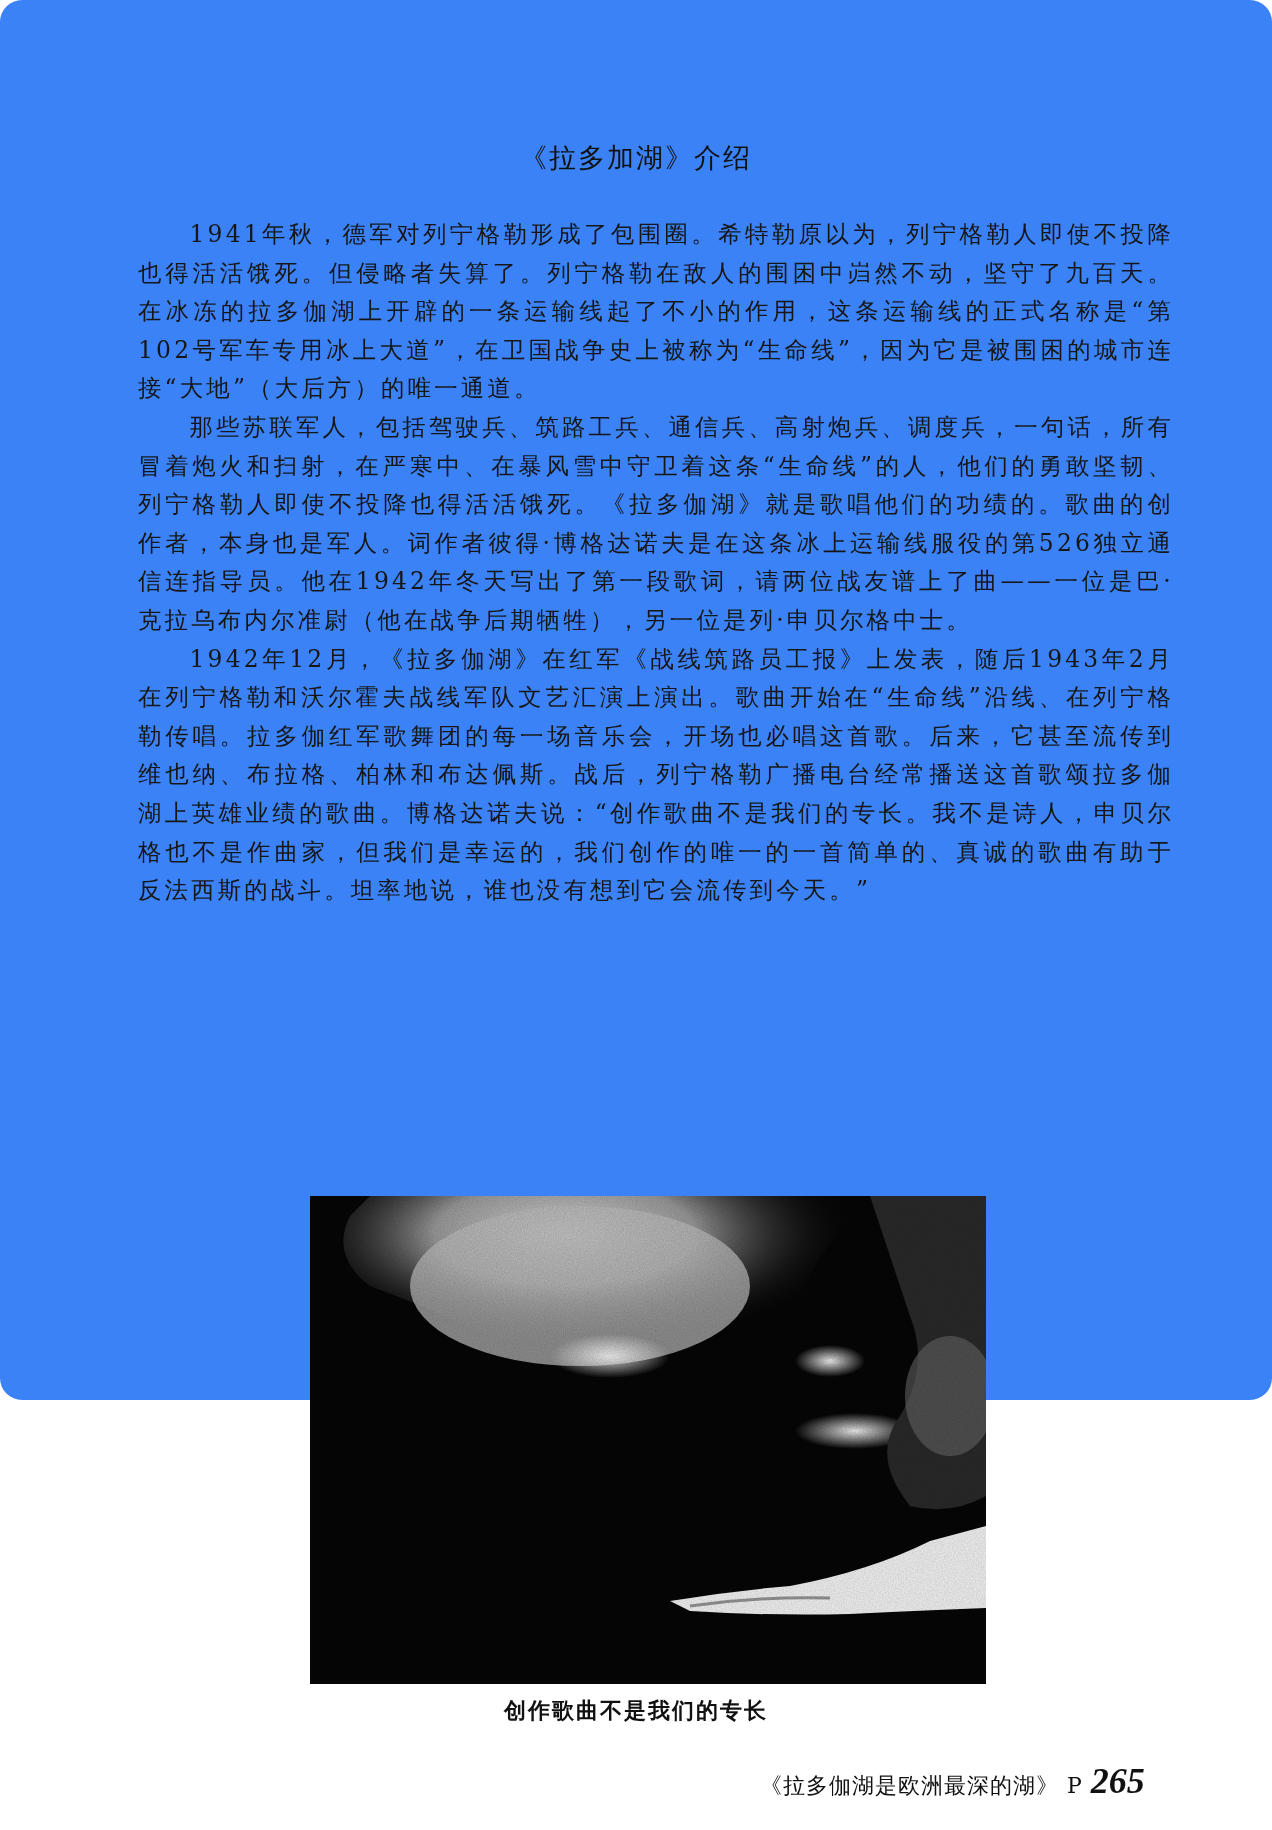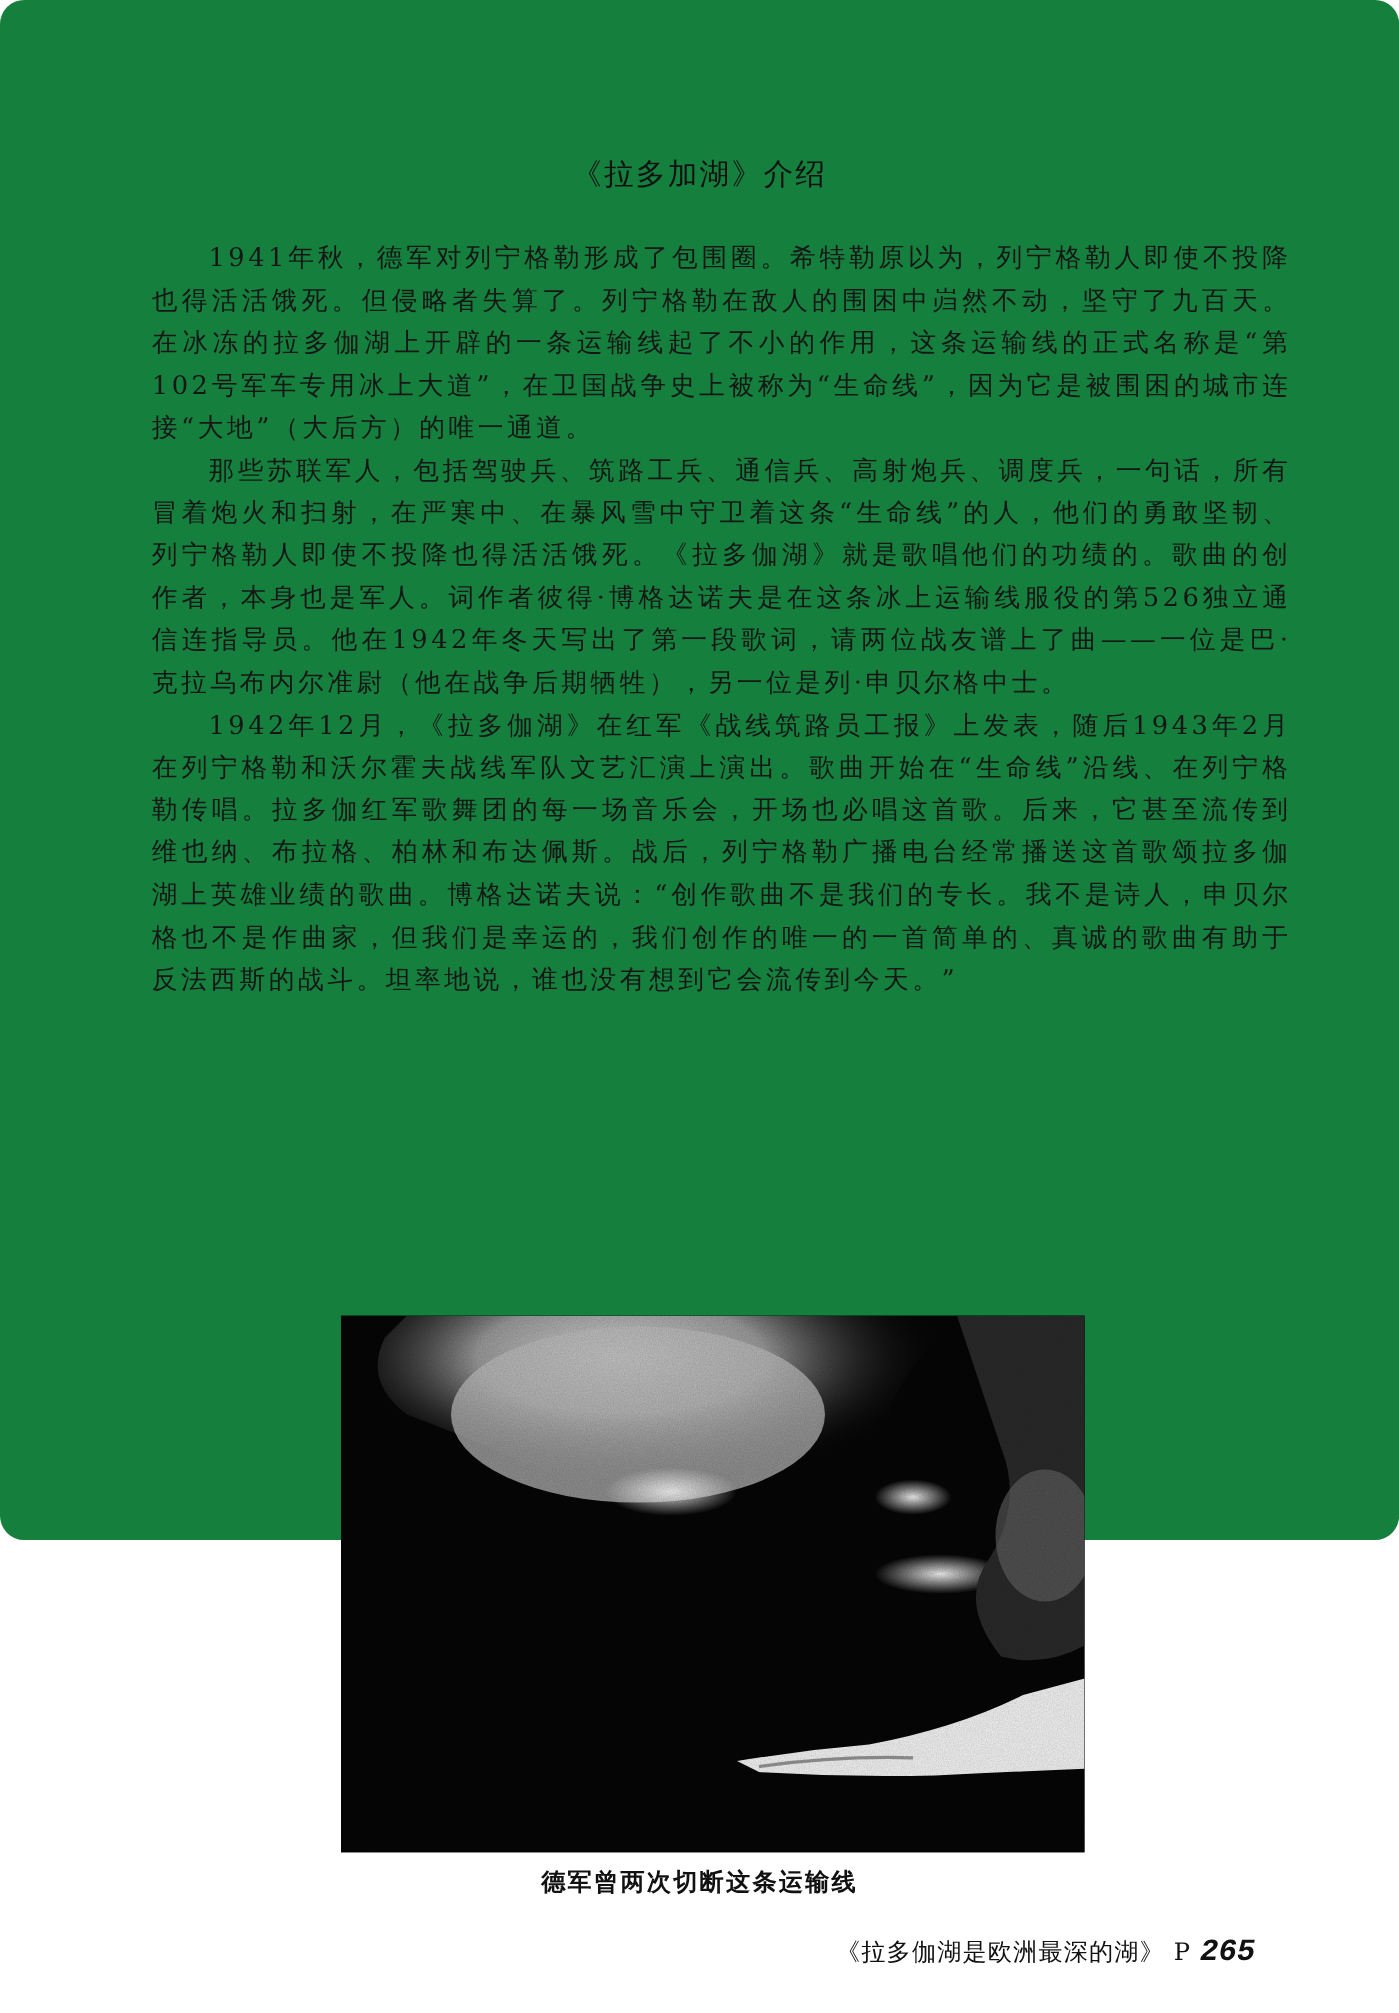--- a/index.html
+++ b/index.html
@@ -1,31 +1,31 @@
 <!DOCTYPE html>
 <html><head>
 <meta charset="utf-8">
 <style>
   html, body { margin:0; padding:0; background:#ffffff; }
   body { width:1272px; height:1830px; position:relative; overflow:hidden;
          font-family:"DejaVu Serif","Liberation Serif",serif; color:#1a1a1a; }
-  .page { position:absolute; left:0; top:0; width:1272px; height:1400px; background:#15803d;border-radius:22px; }
+  .page { position:absolute; left:0; top:0; width:1272px; height:1400px; background:#3b82f6;border-radius:22px; }
   .title { position:absolute; top:140px; left:0; width:1272px; text-align:center;
            font-size:27px; letter-spacing:2px; color:#111; }
   .body-text { position:absolute; left:138px; top:215px; width:1036px;
                font-size:23.4px; line-height:38.6px; letter-spacing:3.2px;
                text-align:justify; color:#161616; }
   .body-text p { margin:0; text-indent:2.2em; }
   .photo { position:absolute; left:310px; top:1196px; width:676px; height:488px; overflow:hidden; background:#050505; }
   .photo svg { display:block; }
   .caption { position:absolute; top:1696px; left:0; width:1272px; text-align:center;
              font-family:"DejaVu Sans","Liberation Sans",sans-serif; font-weight:bold;
              font-size:22px; letter-spacing:2px; color:#111; }
   .footer { position:absolute; top:1760px; left:760px; font-size:22px; letter-spacing:1px; color:#111; white-space:nowrap; }
-  .footer .pnum { font-style:italic; font-weight:bold; font-size:28px; letter-spacing:0; font-family:Liberation Mono, monospace; }
+  .footer .pnum { font-style:italic; font-weight:bold; font-size:36px; letter-spacing:0; font-family:Liberation Serif, serif; }
 </style>
 </head>
 <body>
 
 <div class="page">
 
   <div class="title">《拉多加湖》介绍</div>
 
   <div class="body-text">
     <p>1941年秋，德军对列宁格勒形成了包围圈。希特勒原以为，列宁格勒人即使不投降也得活活饿死。但侵略者失算了。列宁格勒在敌人的围困中岿然不动，坚守了九百天。在冰冻的拉多伽湖上开辟的一条运输线起了不小的作用，这条运输线的正式名称是“第102号军车专用冰上大道”，在卫国战争史上被称为“生命线”，因为它是被围困的城市连接“大地”（大后方）的唯一通道。</p>
@@ -62,21 +62,21 @@
       <path d="M560 0 L676 0 L676 300 Q640 320 600 310 Q560 260 590 220 Q620 170 600 120 Q580 60 560 0 Z" fill="#2a2a2a"></path>
       <ellipse cx="640" cy="200" rx="45" ry="60" fill="#6a6a6a" opacity="0.6"></ellipse>
 
       <path d="M360 405 Q420 395 480 390 Q560 375 620 345 L676 330 L676 412 Q600 415 540 418 Q460 420 380 415 Z" fill="#f5f5f5"></path>
       <path d="M380 410 Q450 400 520 402" stroke="#555" stroke-width="3" fill="none" opacity="0.6"></path>
 
       <rect x="0" y="0" width="676" height="488" fill="#888" filter="url(#grain)" opacity="0.35"></rect>
     </svg>
   </div>
 
-  <div class="caption">德军曾两次切断这条运输线</div>
+  <div class="caption">创作歌曲不是我们的专长</div>
 
   <div class="footer">
     <span>《拉多伽湖是欧洲最深的湖》</span>
     <span>P</span>
     <span class="pnum">265</span>
   </div>
 
 </div>
 
 </body></html>

